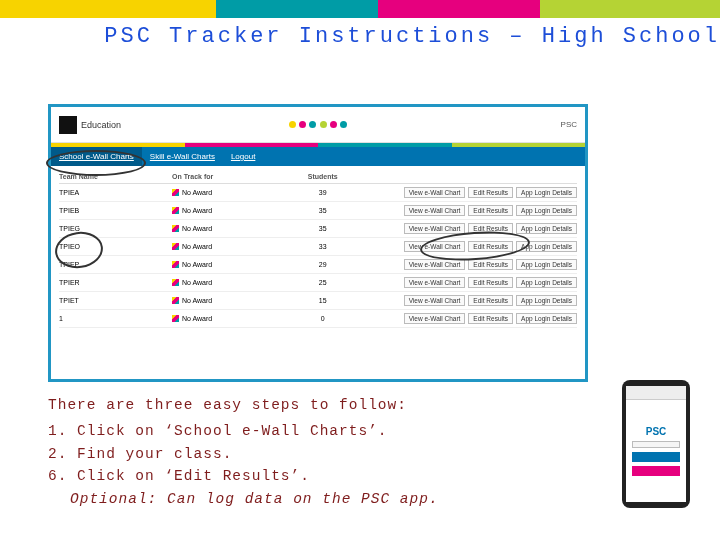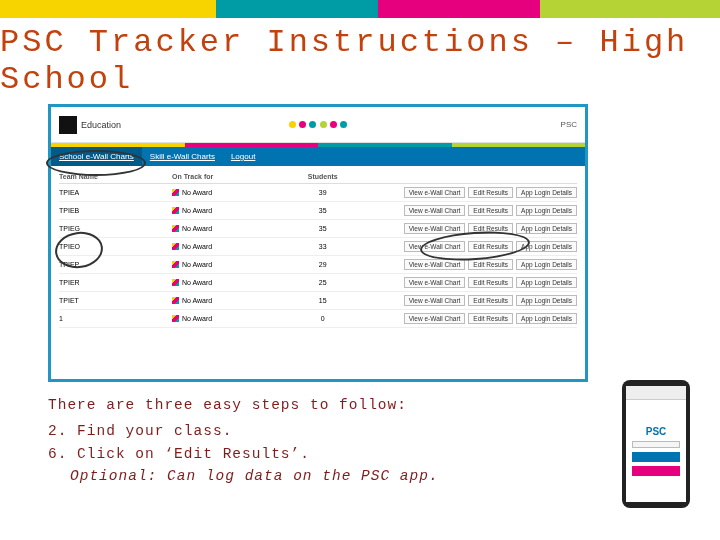--- a/index.html
+++ b/index.html
@@ -3,21 +3,21 @@
 <meta charset="utf-8">
 <style>
   * { box-sizing: border-box; margin: 0; padding: 0; }
   body { width: 720px; height: 540px; font-family: "Courier New", monospace; background: #fff; position: relative; overflow: hidden; }
   .topbar { position: absolute; top: 0; left: 0; right: 0; height: 18px; display: flex; }
   .topbar div { height: 100%; }
   .tb-yellow { background: #f7d300; flex: 1.2; }
   .tb-teal   { background: #009ca6; flex: 0.9; }
   .tb-pink   { background: #e6007e; flex: 0.9; }
   .tb-green  { background: #b5d334; flex: 1; }
-  .title { position: absolute; top: 24px; left: 0; right: 0; text-align: left; font-size: 32px; letter-spacing: 3px; color: #c2410c; }
+  .title { position: absolute; top: 24px; left: 0; right: 0; text-align: right; font-size: 22px; letter-spacing: 3px; color: #1d4ed8; }
   .screenshot { position: absolute; top: 104px; left: 48px; width: 540px; height: 278px; border: 3px solid #2196c4; background: #fff; font-family: Arial, sans-serif; }
   .ss-header { height: 36px; display: flex; align-items: center; padding: 0 8px; border-bottom: 1px solid #e0e0e0; background: #fff; position: relative; }
   .logo { display: flex; align-items: center; gap: 4px; }
   .logo-icon { width: 18px; height: 18px; background: #111; }
   .logo-text { font-size: 9px; color: #333; }
   .brand { position: absolute; left: 50%; transform: translateX(-50%); display: flex; align-items: center; gap: 4px; font-weight: bold; color: #333; font-size: 16px; letter-spacing: 1px; }
   .brand-dots { display: flex; gap: 3px; }
   .brand-dots span { width: 7px; height: 7px; border-radius: 50%; }
   .d1{background:#f7d300}.d2{background:#e6007e}.d3{background:#009ca6}.d4{background:#b5d334}
   .psc-badge { position: absolute; right: 8px; font-size: 8px; color: #555; }
@@ -214,20 +214,21 @@
       </div>
   </div>
 </div>
 
 <div class="circle c1"></div>
 <div class="circle c2"></div>
 <div class="circle c3"></div>
 
 <div class="instructions">
   <div class="intro">There are three easy steps to follow:</div>
+  <div class="step">1. Click on ‘School e-Wall Charts’.</div>
   <div class="step">2. Find your class.</div>
   <div class="step">6. Click on ‘Edit Results’.</div>
   <div class="italic">Optional: Can log data on the PSC app.</div>
 </div>
 
 <div class="phone">
   <div class="phone-screen">
     <div class="phone-top"></div>
     <div class="phone-mid">
       <div class="phone-logo">PSC</div>

